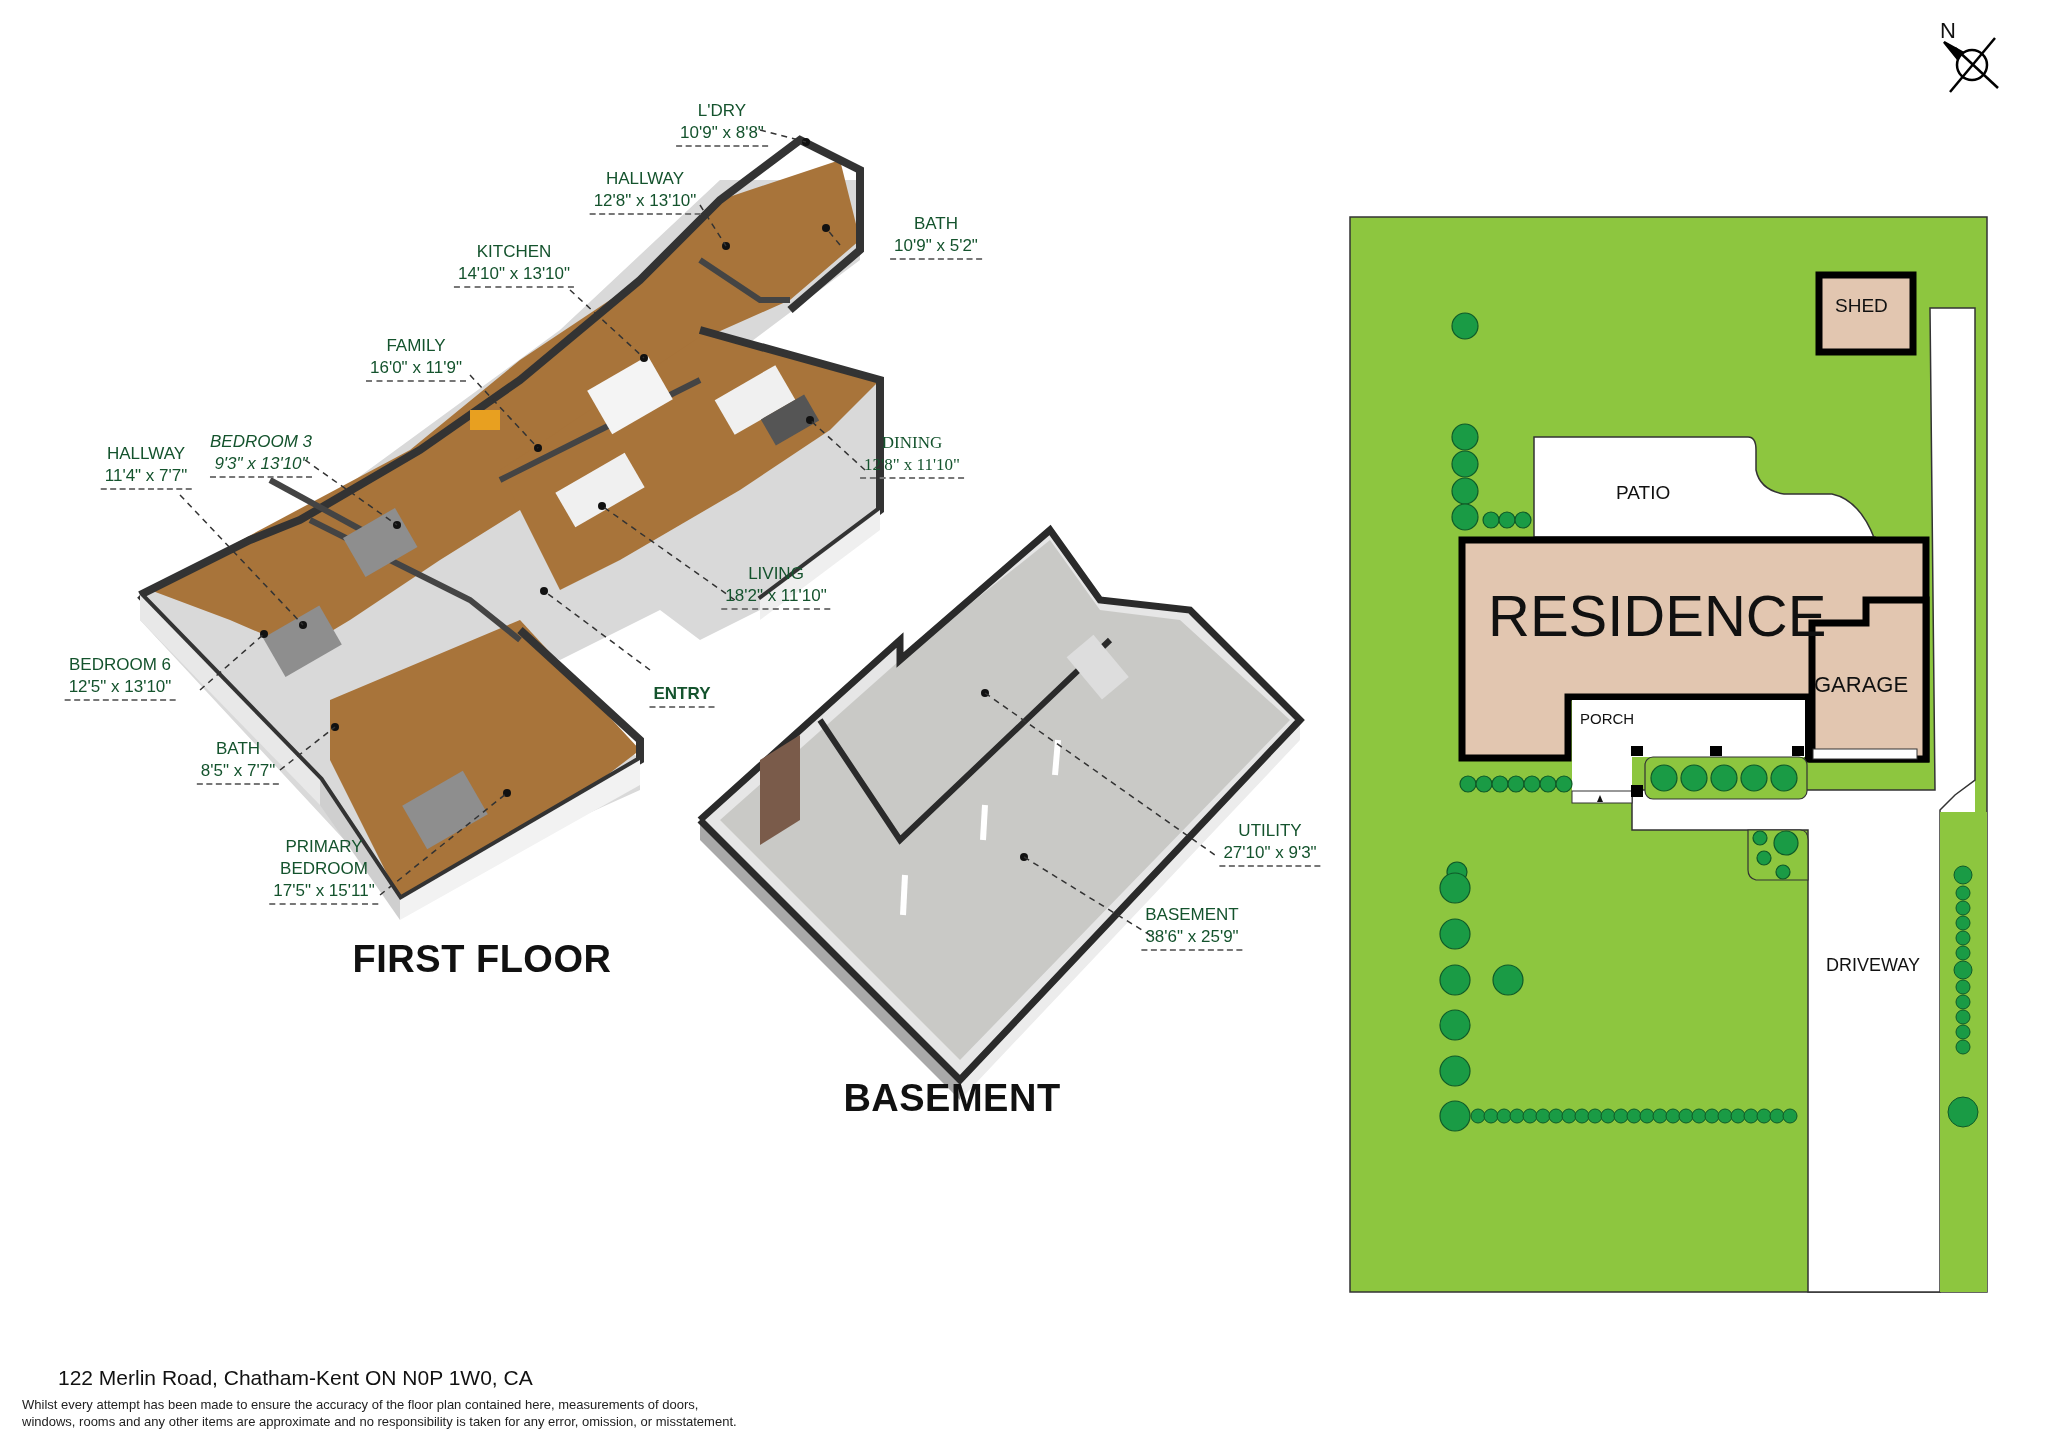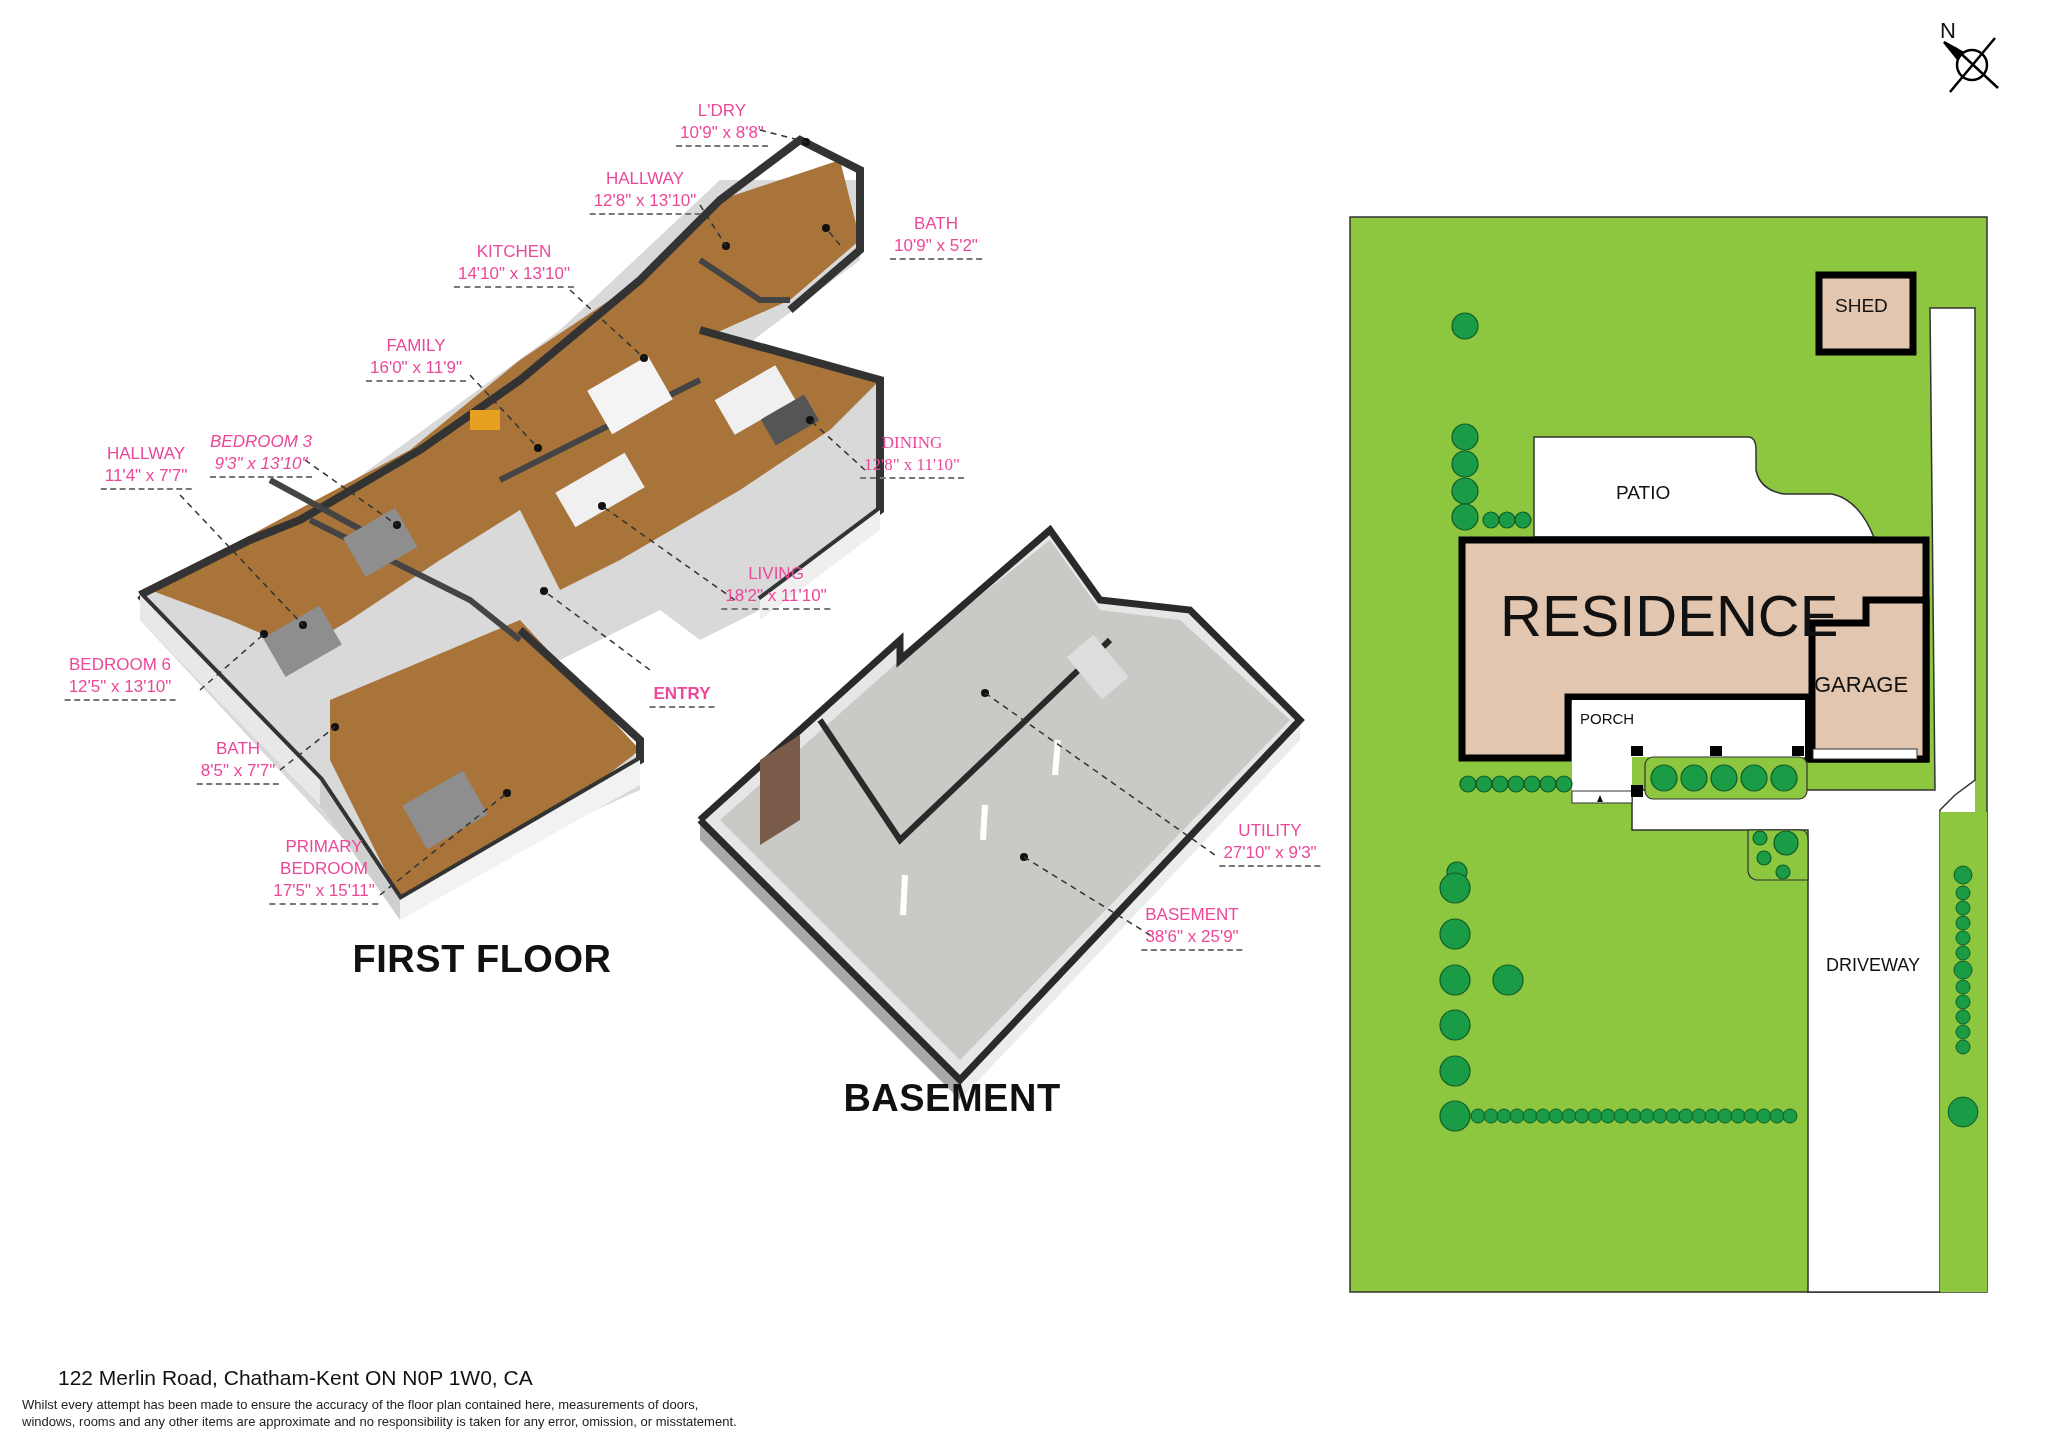--- a/index.html
+++ b/index.html
@@ -1,18 +1,18 @@
 <!DOCTYPE html>
 <html><head>
 <meta charset="utf-8">
 <style>
   html, body { margin:0; padding:0; background:#ffffff; }
   body { width:2048px; height:1448px; position:relative; overflow:hidden; font-family:"Liberation Sans", sans-serif; color:#111; }
   .plan-svg { position:absolute; left:0; top:0; }
-  .room-label { position:absolute; text-align:center; font-family:"Liberation Sans", sans-serif; font-size:17px; line-height:22px; color:#ec4899; white-space:nowrap; transform:translateX(-50%); }
+  .room-label { position:absolute; text-align:center; font-family:"Liberation Sans", sans-serif; font-size:17px; line-height:22px; color:#14532d; white-space:nowrap; transform:translateX(-50%); }
   .room-label .dim { display:block; border-bottom:2px dashed #777; padding:0 4px 1px; font-size:17px; }
   .floor-title { position:absolute; font-family:"Liberation Sans", sans-serif; font-weight:bold; font-size:38px; letter-spacing:0.5px; color:#111; transform:translateX(-50%); white-space:nowrap; }
   .site-label { position:absolute; font-family:"Liberation Sans", sans-serif; color:#111; white-space:nowrap; }
   .footer-address { position:absolute; left:22px; top:1366px; font-size:21px; color:#111;margin-left:36px; }
   .footer-disclaimer { position:absolute; left:22px; top:1396px; font-size:13px; line-height:17px; color:#222; width:880px; }
   .footer-disclaimer span { display:block; }
 </style>
 </head>
 <body>
 
@@ -283,21 +283,21 @@
   <span class="dim">27'10" x 9'3"</span>
 </div>
 <div class="room-label" style="left:1192px;top:904px;">
   <span>BASEMENT</span>
   <span class="dim">38'6" x 25'9"</span>
 </div>
 <div class="floor-title" style="left:952px;top:1077px;">BASEMENT</div>
 
 <div class="site-label" style="left:1835px;top:295px;font-size:19px;">SHED</div>
 <div class="site-label" style="left:1616px;top:482px;font-size:19px;">PATIO</div>
-<div class="site-label" style="left:1488px;top:582px;font-size:58px;margin-left:12px;">RESIDENCE</div>
+<div class="site-label" style="left:1488px;top:582px;font-size:58px;">RESIDENCE</div>
 <div class="site-label" style="left:1814px;top:672px;font-size:22px;">GARAGE</div>
 <div class="site-label" style="left:1580px;top:710px;font-size:15px;">PORCH</div>
 <div class="site-label" style="left:1826px;top:955px;font-size:18px;">DRIVEWAY</div>
 
 <div class="footer-address">122 Merlin Road, Chatham-Kent ON N0P 1W0, CA</div>
 <div class="footer-disclaimer">
   <span>Whilst every attempt has been made to ensure the accuracy of the floor plan contained here, measurements of doors,</span>
   <span>windows, rooms and any other items are approximate and no responsibility is taken for any error, omission, or misstatement.</span>
 </div>
 

